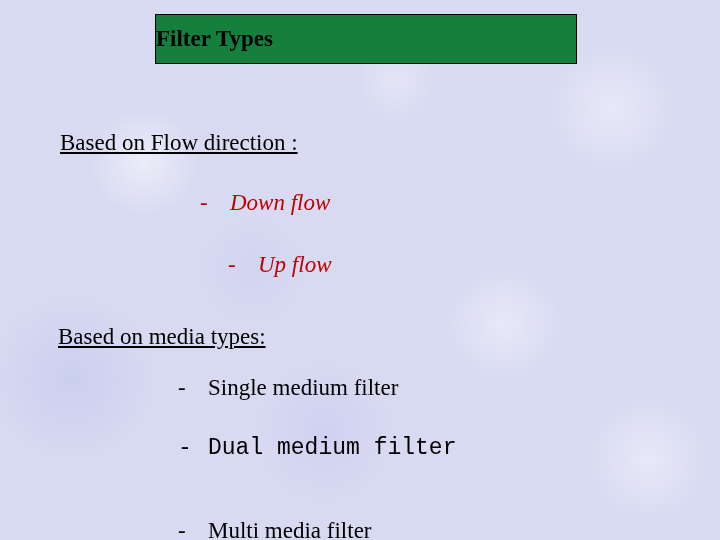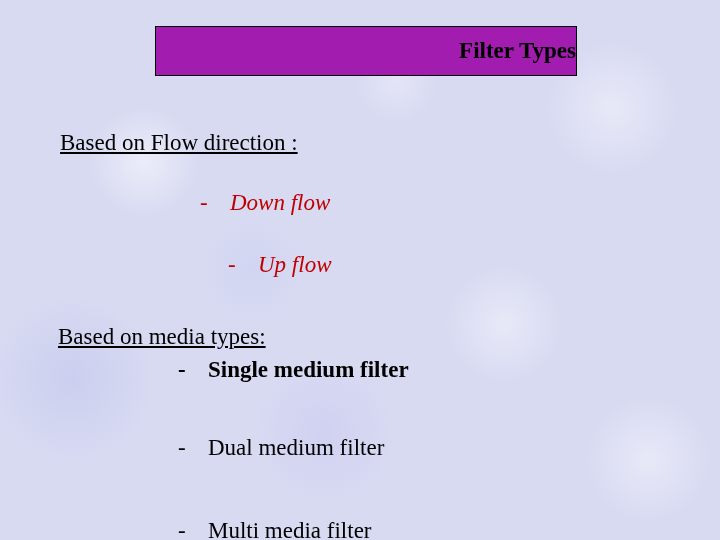--- a/index.html
+++ b/index.html
@@ -18,29 +18,29 @@
       radial-gradient(circle at 85% 20%, rgba(255,255,255,0.4) 0%, transparent 9%),
       radial-gradient(circle at 10% 70%, rgba(190,195,235,0.5) 0%, transparent 11%),
       radial-gradient(circle at 55% 15%, rgba(255,255,255,0.3) 0%, transparent 7%),
       radial-gradient(circle at 35% 50%, rgba(200,205,240,0.4) 0%, transparent 10%),
       radial-gradient(circle at 90% 85%, rgba(255,255,255,0.4) 0%, transparent 8%);
     font-family: "Times New Roman", Times, serif;
     position: relative;
   }
   .title-box {
     position: absolute;
-    top: 26px;
+    top: 14px;
     left: 155px;
     width: 420px;
     height: 48px;
-    background-color: #a21caf;
+    background-color: #15803d;
     border: 1.5px solid #000;
     display: flex;
     align-items: center;
-    justify-content: flex-end;
+    justify-content: flex-start;
   }
   .title-text {
     font-weight: bold;
     font-size: 23px;
     color: #000;
   }
   .heading {
     position: absolute;
     font-size: 23px;
     text-decoration: underline;
@@ -59,22 +59,22 @@
     position: absolute;
     font-size: 23px;
     color: #000;
   }
   .dash {
     display: inline-block;
     width: 30px;
   }
   .i1 { top: 190px; left: 200px; }
   .i2 { top: 252px; left: 200px; margin-left: 28px; }
-  .i3 { top: 357px; left: 178px; font-weight: bold; }
-  .i4 { top: 435px; left: 178px; }
+  .i3 { top: 375px; left: 178px; }
+  .i4 { top: 435px; left: 178px; font-family: Liberation Mono, monospace; }
   .i5 { top: 518px; left: 178px; }
 </style>
 </head>
 <body>
 
 <div class="title-box">
   <span class="title-text">Filter Types</span>
 </div>
 
 <div class="heading h1">Based on Flow direction :</div>

